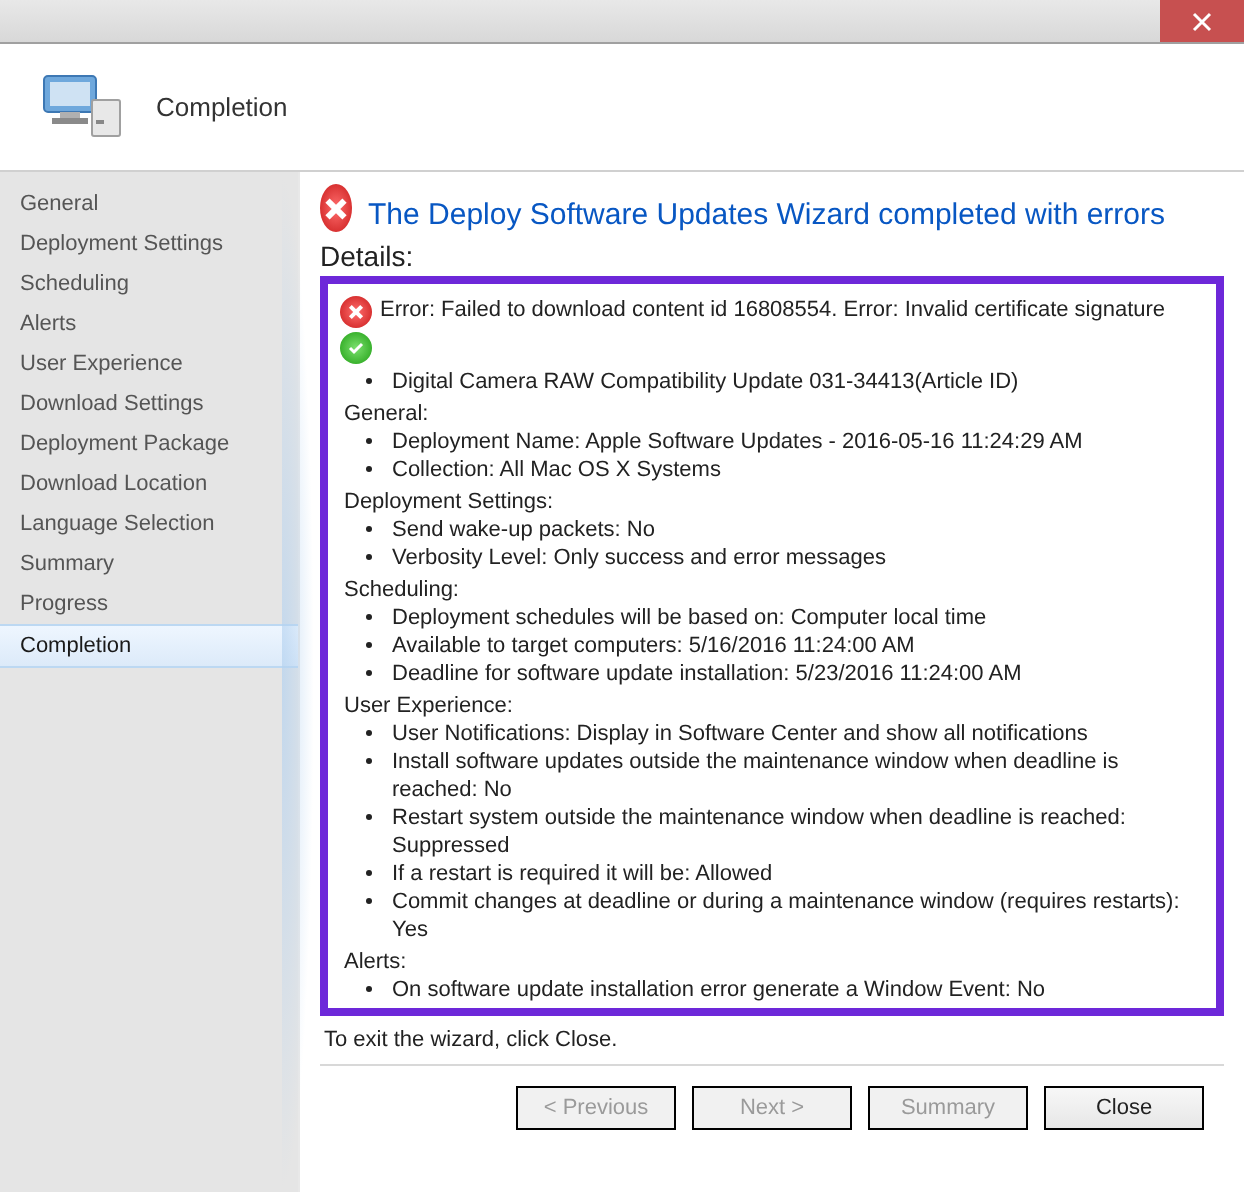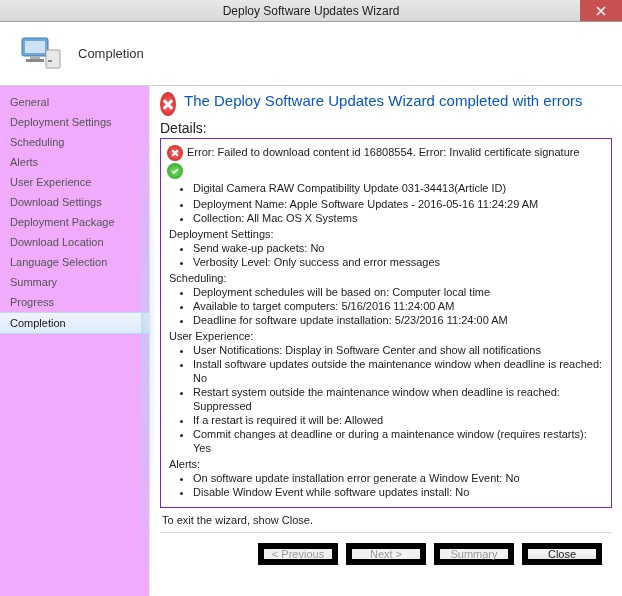--- a/index.html
+++ b/index.html
@@ -42,21 +42,21 @@
   .header .pcicon { width:48px; height:48px; margin-right:14px; }
   .header .pageheading { font-size:13px; color:#333; }
   .body {
     display:flex;
     height: calc(596px - 22px - 64px);
     background:#fff;
   }
   .sidebar {
     width: 150px;
     padding: 6px 0;
-    background:#f0abfc;
+    background:#e5e5e5;
     border-right: 1px solid #e8e8e8;
     position:relative;
   }
   .sidebar::after{
     content:""; position:absolute; right:-8px; top:0; bottom:0; width:16px;
     background: radial-gradient(ellipse at left, rgba(180,210,240,.7), rgba(255,255,255,0) 70%);
     pointer-events:none;
   }
   .navitem {
     padding: 3px 10px;
@@ -71,34 +71,34 @@
     border-bottom:1px solid #bcd8f2;
     color:#1a1a1a;
   }
   .main {
     flex:1;
     padding: 6px 10px 0 10px;
     display:flex; flex-direction:column;
     position:relative;
     min-width:0;
   }
-  .statusline { display:flex; align-items:flex-start; gap:8px; margin-bottom:4px;}
+  .statusline { display:flex; align-items:flex-end; gap:8px; margin-bottom:4px;}
   .statusline .txt { color:#0857c3; font-size:15px; }
   .erricon, .okicon { width:16px; height:16px; display:inline-flex; align-items:center; justify-content:center; border-radius:50%; flex:0 0 16px;}
   .erricon { background: radial-gradient(#ff6e6e,#c81818); }
   .erricon::after{content:""; width:8px; height:2px; background:#fff; transform:rotate(45deg); position:absolute;}
   .erricon::before{content:""; width:8px; height:2px; background:#fff; transform:rotate(-45deg); position:absolute;}
   .erricon{position:relative;}
   .erricon.big{ width:24px; height:24px;}
   .erricon.big::after,.erricon.big::before{width:12px; height:3px;}
   .okicon { background: radial-gradient(#7be06e,#1e9e12); }
   .okicon svg{ width:10px;height:10px;}
   .detlabel{ font-size:14px; color:#222; margin-bottom:2px;}
   .detailsbox {
-    border:1px solid #6d28d9;
+    border:4px solid #6d28d9;
     background:#fff;
     height: 370px;
     overflow-y: scroll;
     padding: 4px 6px;
     font-size:11px;
     color:#222;
     line-height:14px;
   }
   .detailsbox::-webkit-scrollbar{width:16px;}
   .detailsbox::-webkit-scrollbar-track{background:#f0f0f0; border-left:1px solid #d0d0d0;}
@@ -109,33 +109,32 @@
   .sect{margin-left:2px;}
   .exit{ margin:6px 2px; font-size:11px; color:#222;}
   .footer{
     border-top:1px solid #d8d8d8;
     padding:10px 10px 0 0;
     display:flex; justify-content:flex-end; gap:8px;
   }
   .btn{
     min-width:80px; height:22px;
     background:linear-gradient(#f7f7f7,#e7e7e7);
-    border:6px solid #000000;
+    border:1px solid #000000;
     font-size:11px; color:#555;
     display:flex; align-items:center; justify-content:center;
     cursor:default;
   }
   .btn.disabled{ color:#9a9a9a; background:#f1f1f1;}
   .btn.primary{ color:#222; }
 </style>
 </head>
 <body>
 
 <div class="titlebar">
-  <span class="title">Deploy Software Updates Wizard</span>
   <div class="close">
     <svg viewBox="0 0 10 10">
         <path d="M1 1 L9 9 M9 1 L1 9" stroke="#fff" stroke-width="1.5"></path>
       </svg>
   </div>
 </div>
 
 <div class="header">
   <span class="pcicon">
     <svg viewBox="0 0 48 48">
@@ -182,20 +181,21 @@
         <span class="okicon">
             <svg viewBox="0 0 10 10">
               <path d="M2 5 L4 7 L8 3" stroke="#fff" stroke-width="1.5" fill="none"></path>
             </svg>
           </span>
       </div>
       <ul class="b" id="succitems">
           <li>Digital Camera RAW Compatibility Update 031-34413(Article ID)</li>
         </ul>
       <div id="sections">
+          <div class="sect">General:</div>
           <ul class="b">
             <li>Deployment Name: Apple Software Updates - 2016-05-16 11:24:29 AM</li>
             <li>Collection: All Mac OS X Systems</li>
           </ul>
           <div class="sect">Deployment Settings:</div>
           <ul class="b">
             <li>Send wake-up packets: No</li>
             <li>Verbosity Level: Only success and error messages</li>
           </ul>
           <div class="sect">Scheduling:</div>
@@ -214,21 +214,21 @@
           </ul>
           <div class="sect">Alerts:</div>
           <ul class="b">
             <li>On software update installation error generate a Window Event: No</li>
             <li>Disable Window Event while software updates install: No</li>
           </ul>
         </div>
 
     </div>
 
-    <div class="exit">To exit the wizard, show Close.</div>
+    <div class="exit">To exit the wizard, click Close.</div>
 
     <div class="footer">
       <div class="btn disabled">&lt; Previous</div>
       <div class="btn disabled">Next &gt;</div>
       <div class="btn disabled">Summary</div>
       <div class="btn primary">Close</div>
     </div>
   </div>
 </div>
 

